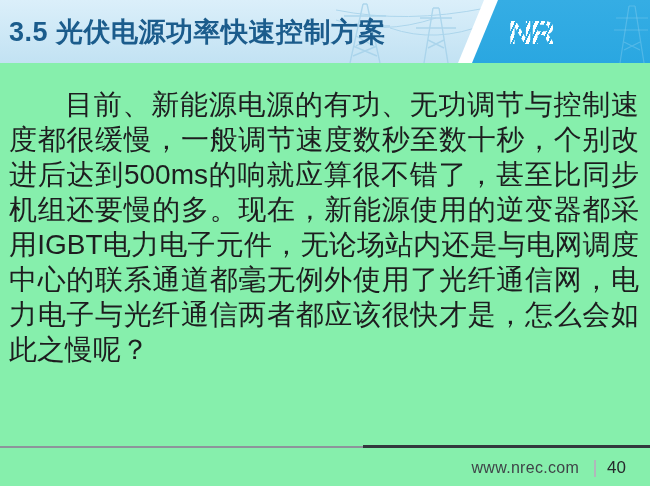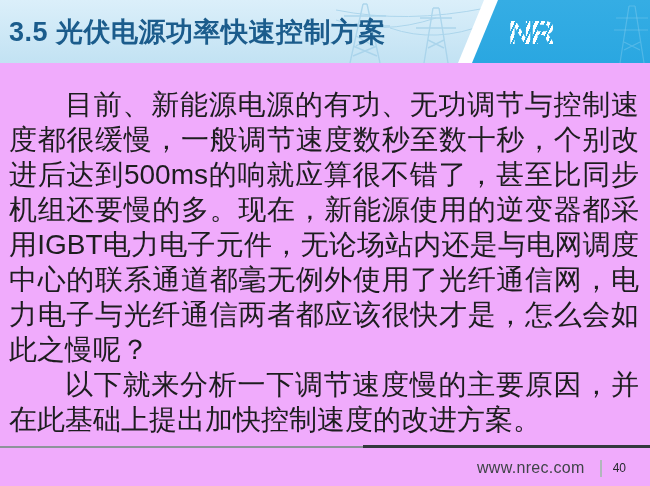--- a/index.html
+++ b/index.html
@@ -7,21 +7,21 @@
     --banner-blue:#2aa7e1;
     --header-bg-top:#dbeffa;
     --header-bg-bottom:#c2e2f3;
     --body-text:#1d1d1f;
     --footer-line-left:#8d949b;
     --footer-line-right:#33383d;
   }
   *{margin:0;padding:0;box-sizing:border-box;}
   html,body{width:650px;height:486px;}
   body{font-family:"Liberation Sans","DejaVu Sans",sans-serif;background:#ffffff;}
-  .slide{position:relative;width:650px;height:486px;background:#f0abfc;overflow:hidden;}
+  .slide{position:relative;width:650px;height:486px;background:#86efac;overflow:hidden;}
 
   
   .header{
     position:absolute;top:0;left:0;width:650px;height:63px;
     background:linear-gradient(180deg,var(--header-bg-top) 0%,var(--header-bg-bottom) 100%);
   }
   .towers{position:absolute;left:336px;top:0;width:150px;height:63px;opacity:.85;}
   .page-title{
     position:absolute;left:9px;top:50%;transform:translateY(-50%);
     font-size:27px;font-weight:bold;color:var(--title-color);
@@ -75,21 +75,21 @@
     position:absolute;left:363px;top:445px;width:287px;height:3px;
     background:var(--footer-line-right);
   }
   .footer-bar{
     position:absolute;left:0;bottom:5px;width:650px;height:26px;
     display:flex;align-items:center;justify-content:flex-end;
     padding-right:24px;gap:11px;
   }
   .footer-site{font-size:16px;color:#3f4448;letter-spacing:0.3px;}
   .footer-sep{width:2px;height:17px;background:#b0b7bb;margin-left:4px;}
-  .footer-page{font-size:12px;color:#26292c;}
+  .footer-page{font-size:17px;color:#26292c;}
 </style>
 </head>
 <body>
 
 <div class="slide">
 
   <div class="header">
 
     <svg class="towers" viewBox="0 0 150 63" xmlns="http://www.w3.org/2000/svg">
       <g stroke="#a6d2ea" stroke-width="1.4" fill="none">
@@ -119,21 +119,20 @@
         </svg>
         <div class="logo">
           <span class="logo-mono">NR</span>
         </div>
       </div>
     </div>
   </div>
 
   <div class="content">
     <p>目前、新能源电源的有功、无功调节与控制速度都很缓慢，一般调节速度数秒至数十秒，个别改进后达到500ms的响就应算很不错了，甚至比同步机组还要慢的多。现在，新能源使用的逆变器都采用IGBT电力电子元件，无论场站内还是与电网调度中心的联系通道都毫无例外使用了光纤通信网，电力电子与光纤通信两者都应该很快才是，怎么会如此之慢呢？</p>
-    <p>以下就来分析一下调节速度慢的主要原因，并在此基础上提出加快控制速度的改进方案。</p>
   </div>
 
   <div class="footer-rule-left"></div>
   <div class="footer-rule-right"></div>
   <div class="footer-bar">
     <span class="footer-site">www.nrec.com</span>
     <span class="footer-sep"></span>
     <span class="footer-page">40</span>
   </div>
 

